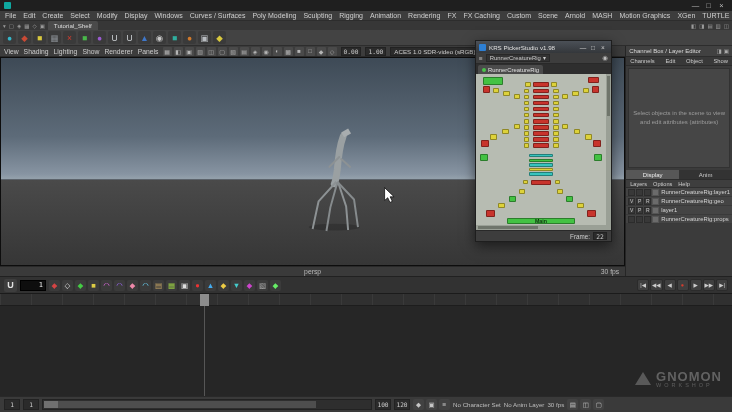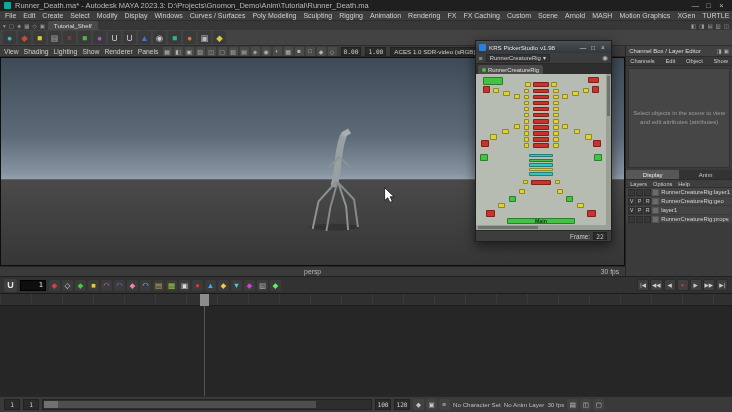--- a/index.html
+++ b/index.html
@@ -108,21 +108,20 @@
   .pk-hthumb { position:absolute; top:1px; bottom:1px; left:2px; width:60px; background:#6f756b; }
   .pbtn { position:absolute; border:1px solid rgba(0,0,0,.35); border-radius:1px; display:flex; align-items:center; justify-content:center; font-size:5.3px; color:#103010; font-weight:bold; }
   .pk-status { height:11px; background:#3d3d3d; border-top:1px solid #292929; display:flex; align-items:center; justify-content:flex-end; gap:3px; padding:0 4px; color:#cfcfcf; }
   .pk-frame-val { background:#2b2b2b; border:1px solid #222; min-width:14px; height:8px; display:flex; align-items:center; justify-content:center; font-family:"DejaVu Sans Mono", monospace; }
 </style>
 </head>
 <body>
 
 <div class="titlebar">
   <span class="app-icon"></span>
-  <span>Runner_Death.ma* - Autodesk MAYA 2023.3: D:\Projects\Gnomon_Demo\Anim\Tutorial\Runner_Death.ma</span>
   <span class="spacer"></span>
   <span id="win-controls" style="display:flex">
       <span class="wctl">—</span>
       <span class="wctl">□</span>
       <span class="wctl">×</span>
     </span>
 </div>
 
 <div class="menubar" id="menubar-items">
     <span class="menu-item">File</span>
@@ -340,20 +339,27 @@
       <span class="tr-btn">▶▶</span>
       <span class="tr-btn">▶|</span>
     </span>
 </div>
 
 <div class="timeeditor">
   <div class="ruler">
     <div class="scrub-handle"></div>
   </div>
   <div class="scrub-line"></div>
+  <div class="watermark">
+    <span class="wm-logo"></span>
+    <span class="wm-col">
+      <span class="wm-main">GNOMON</span>
+      <span class="wm-sub">WORKSHOP</span>
+    </span>
+  </div>
 </div>
 
 <div class="bottombar">
   <span class="bb-field">1</span>
   <span class="bb-field">1</span>
   <span class="range-slider">
     <span class="range-fill"></span>
     <span class="range-handle"></span>
   </span>
   <span class="bb-field">100</span>

